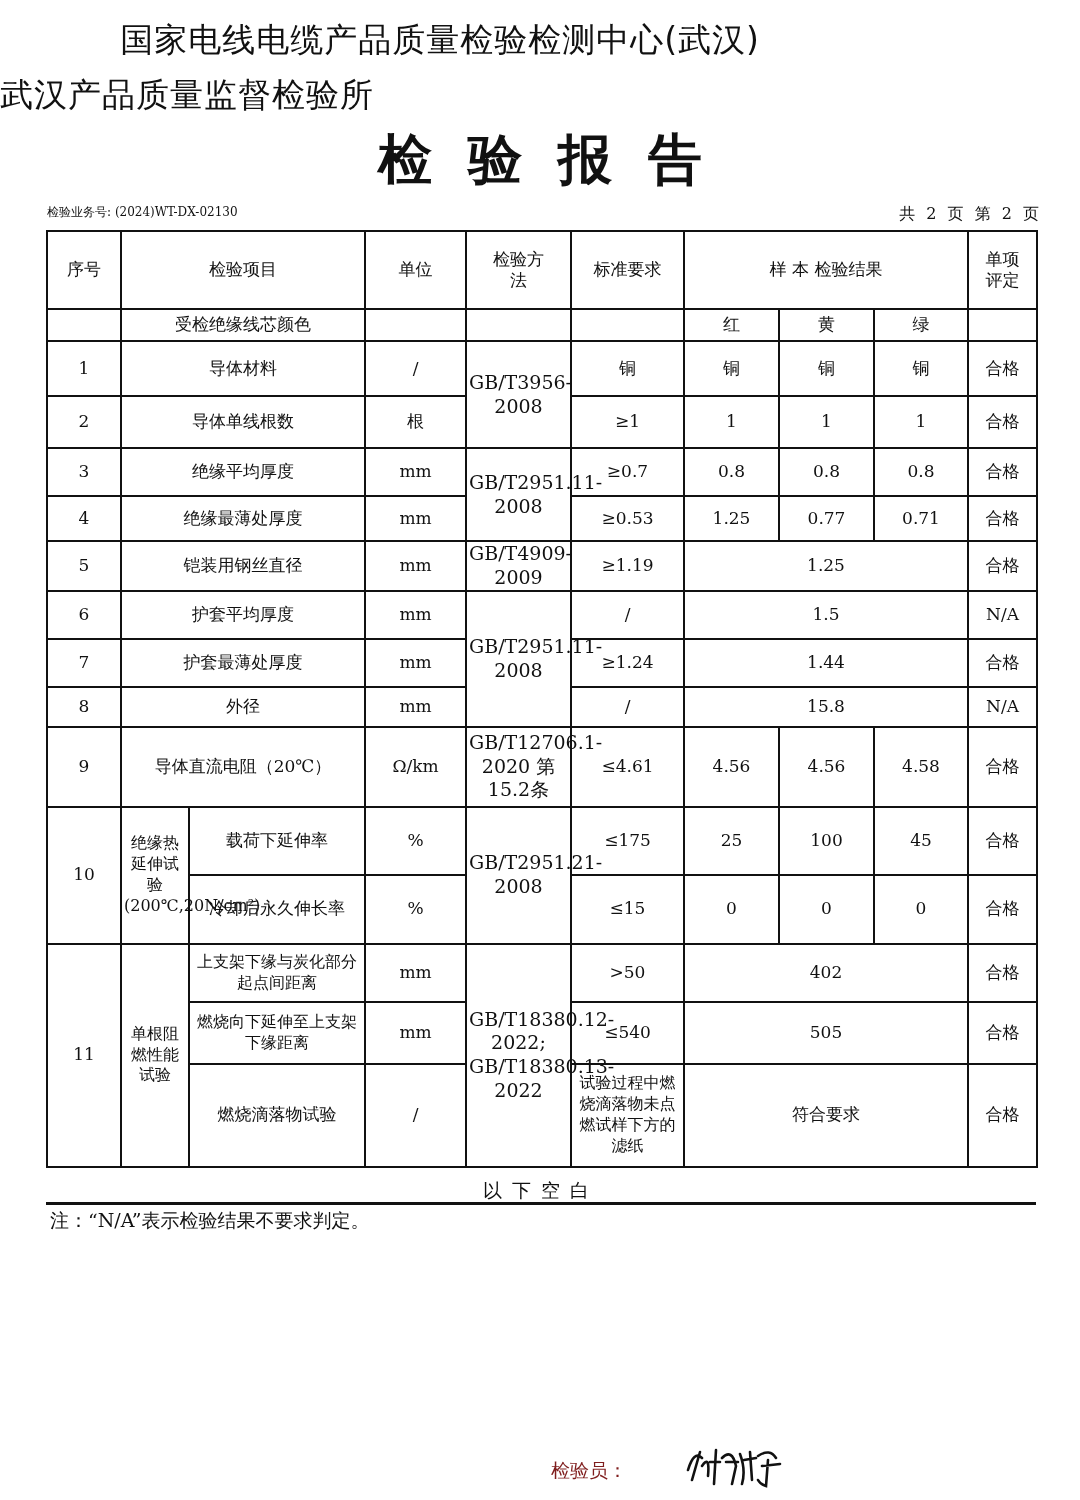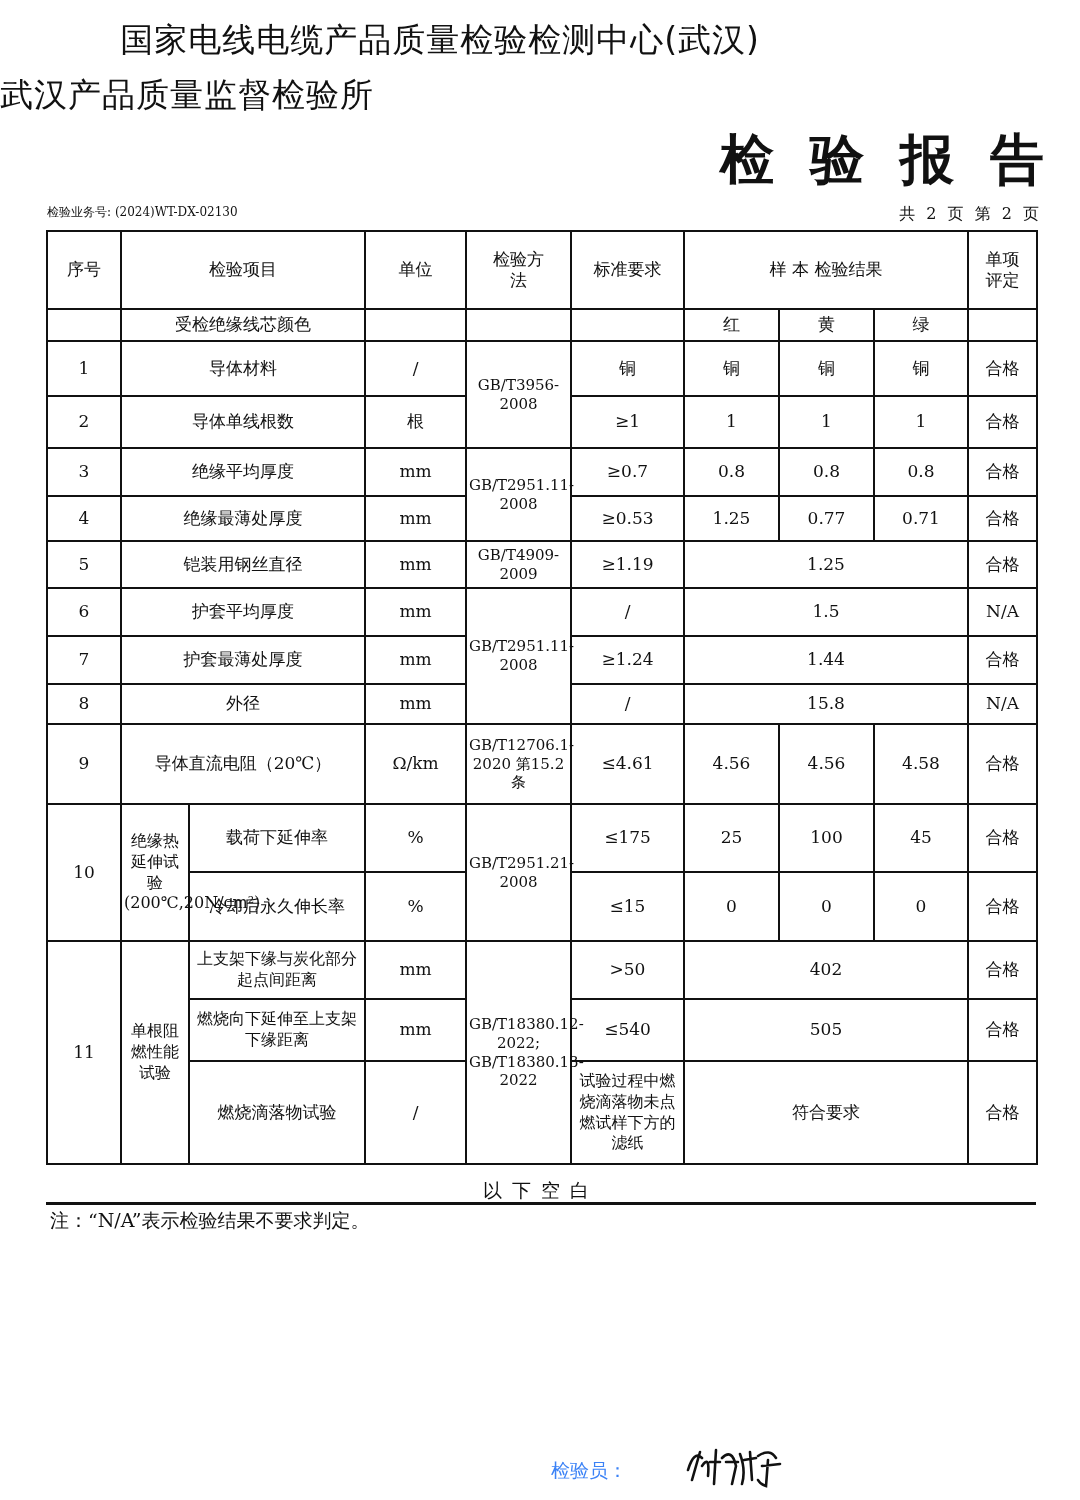--- a/index.html
+++ b/index.html
@@ -2,32 +2,32 @@
 <html><head>
 <meta charset="utf-8">
 <style>
   html, body { margin:0; padding:0; background:#fff; }
   body { width:1080px; height:1500px; position:relative; overflow:hidden;
          font-family:"DejaVu Serif","Liberation Serif",serif; color:#111; }
   .h1 { position:absolute; top:18px; left:0; width:880px; text-align:center;
         font-family:"DejaVu Sans","Liberation Sans",sans-serif; font-size:33px; letter-spacing:1px; }
   .h2 { position:absolute; top:73px; left:0; width:860px; text-align:left;
         font-family:"DejaVu Sans","Liberation Sans",sans-serif; font-size:33px; letter-spacing:1px; }
-  .h3 { position:absolute; top:124px; left:0; width:1080px; text-align:right;
+  .h3 { position:absolute; top:124px; left:0; width:1080px; text-align:center;
         font-family:"DejaVu Sans","Liberation Sans",sans-serif; font-size:54px; font-weight:bold; letter-spacing:36px; padding-left:36px; box-sizing:border-box; }
   .meta-left { position:absolute; top:204px; left:47px; font-size:12px; }
   .meta-right { position:absolute; top:204px; right:38px; font-size:16px; letter-spacing:3px; }
   table { position:absolute; top:230px; left:46px; width:990px; border-collapse:collapse; table-layout:fixed; }
   td { border:2px solid #111; text-align:center; vertical-align:middle; font-size:17px; padding:0 2px; line-height:1.25; }
-  .small { font-size:15px; }
+  .small { font-size:19px; }
   .tight { font-size:16px; line-height:1.3; }
   .blank-line { position:absolute; top:1178px; left:46px; width:990px; text-align:center; font-size:19px; letter-spacing:10px; }
   .rule { position:absolute; top:1202px; left:46px; width:990px; border-top:3px solid #111; }
   .note { position:absolute; top:1208px; left:50px; font-size:19px; }
-  .inspector-label { position:absolute; top:1458px; left:551px; font-size:19px; color:#3b82f6; font-family:"DejaVu Sans","Liberation Sans",sans-serif; }
+  .inspector-label { position:absolute; top:1458px; left:551px; font-size:19px; color:#7f1d1d; font-family:"DejaVu Sans","Liberation Sans",sans-serif; }
   .signature { position:absolute; top:1440px; left:680px; width:120px; height:50px; }
 </style>
 </head>
 <body>
 
 <div class="h1">国家电线电缆产品质量检验检测中心(武汉)</div>
 <div class="h2">武汉产品质量监督检验所</div>
 <div class="h3">检验报告</div>
 
 <div class="meta-left">

